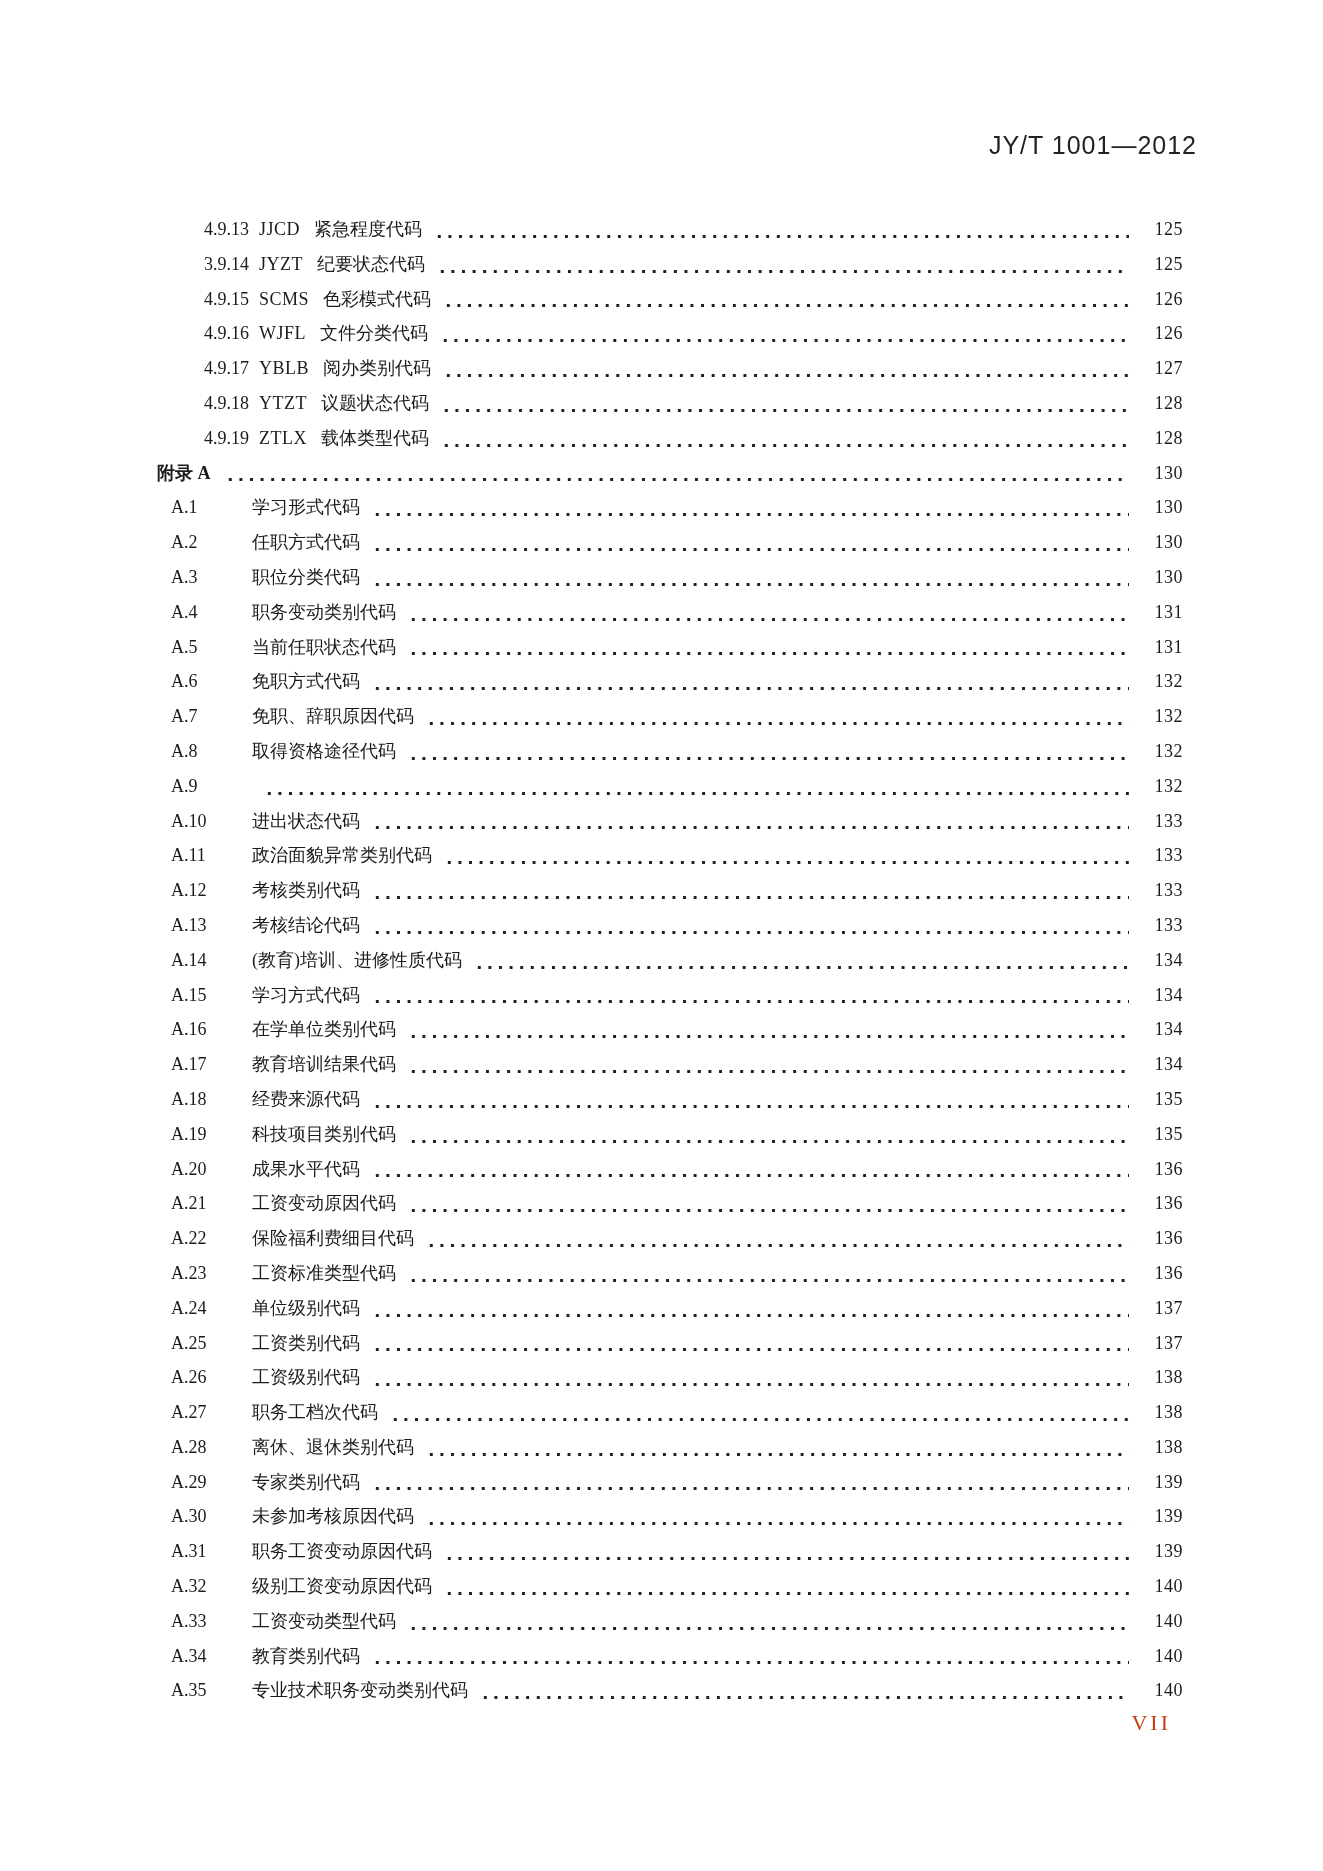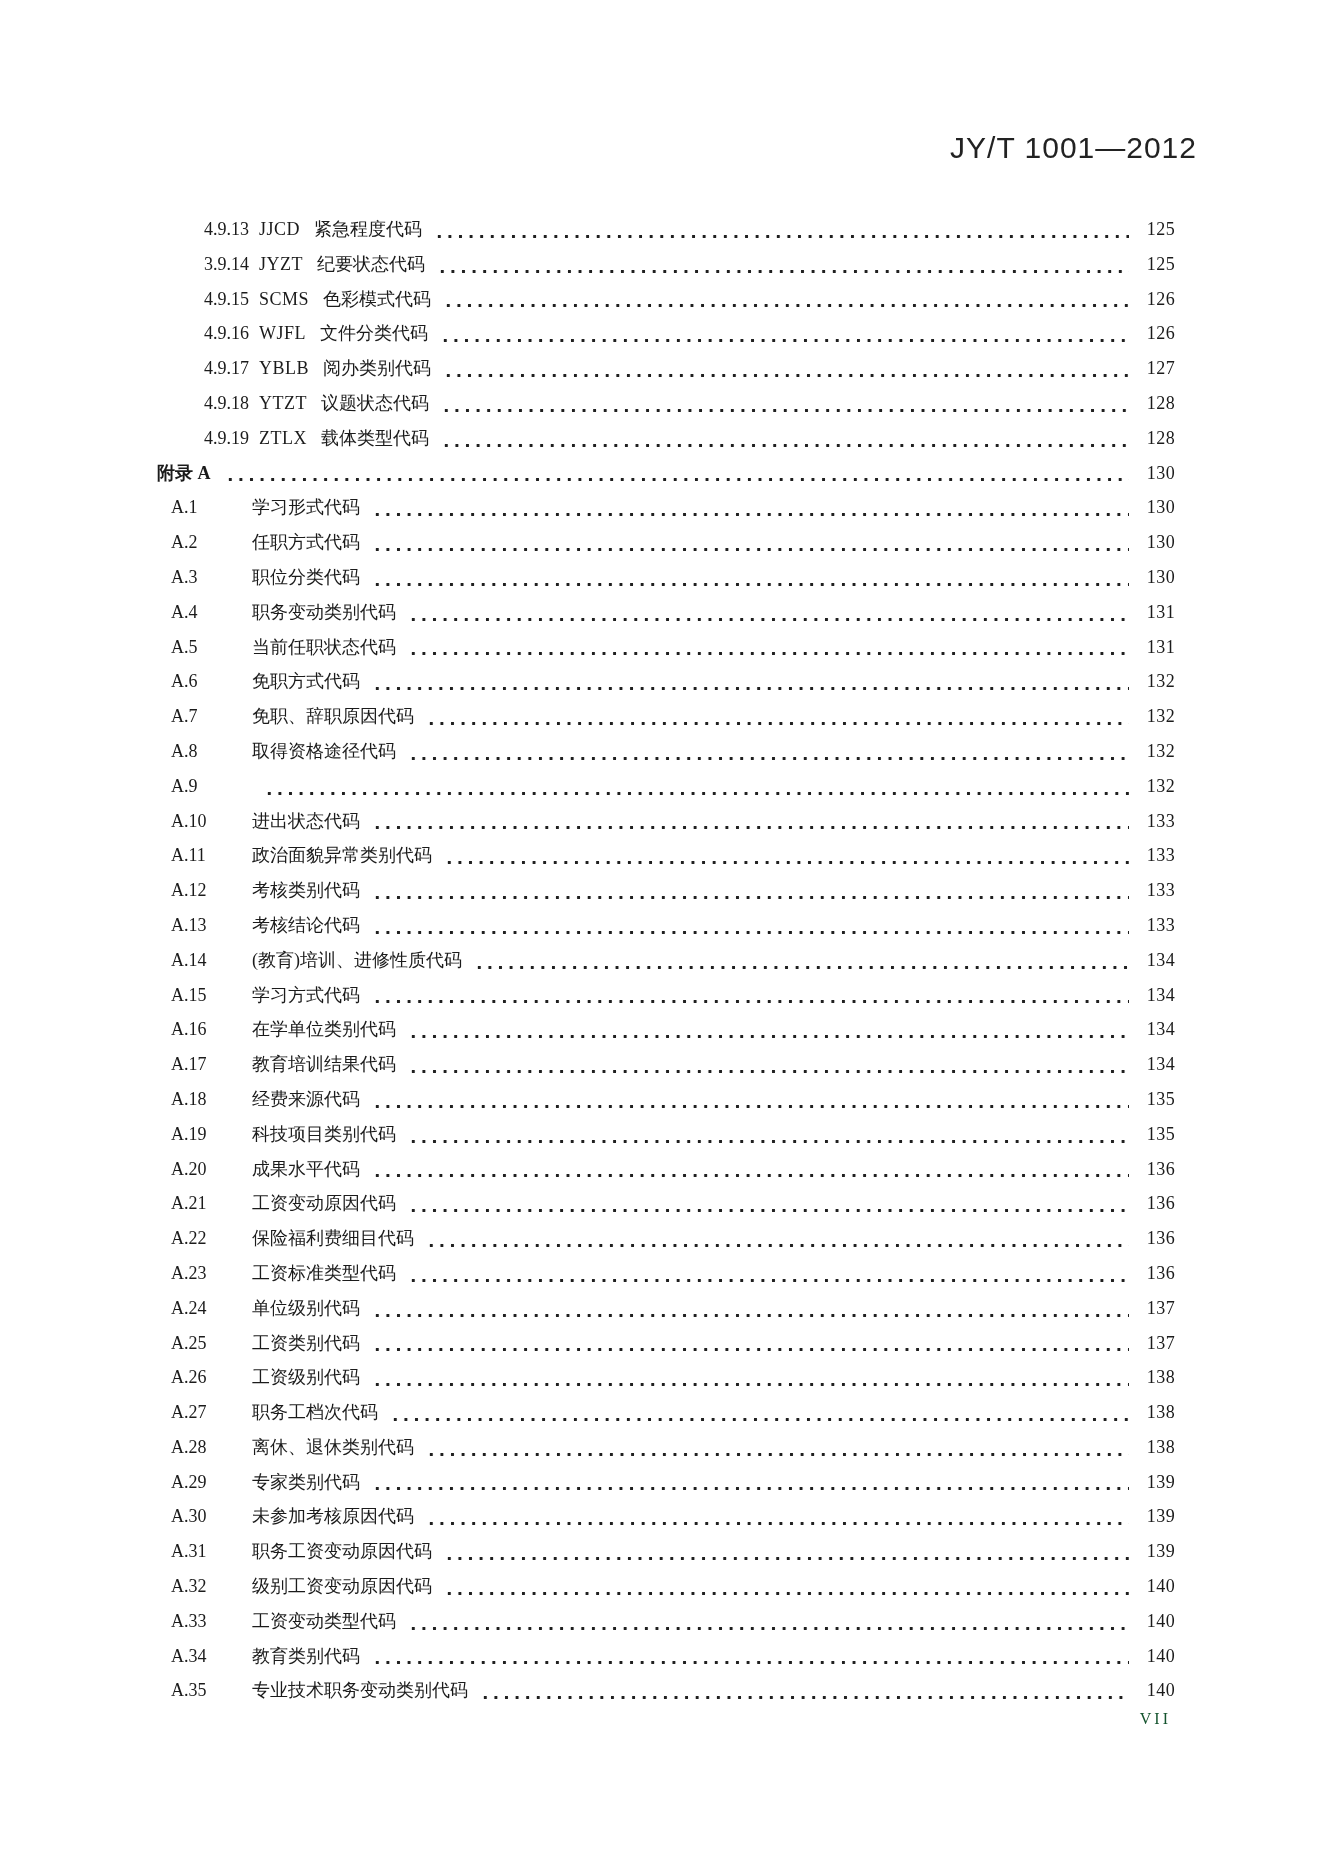--- a/index.html
+++ b/index.html
@@ -8,21 +8,21 @@
     background: #ffffff;
     position: relative;
     font-family: "Liberation Serif", "DejaVu Serif", serif;
     color: #1b1b1b;
     overflow: hidden;
   }
   .doc-header {
     position: absolute;
     top: 131px; right: 126px;
     font-family: "Liberation Sans", "DejaVu Sans", sans-serif;
-    font-size: 30px;
+    font-size: 25px;
     letter-spacing: 1px;
     color: #222222;
     white-space: nowrap;
   }
   .toc {
     position: absolute;
     top: 212px; left: 157px;
     width: 1026px;
   }
   .row {
@@ -44,29 +44,29 @@
     flex: 1 1 auto !important;
     min-width: 16px;
     margin: 0 10px 0 12px;
     background-image: radial-gradient(circle, #1f1f1f 1.55px, transparent 1.95px);
     background-repeat: repeat-x;
     background-position: left bottom 8px;
     background-size: 10.6px 5px;
   }
   .pnum {
     width: 44px;
-    text-align: center;
+    text-align: right;
     letter-spacing: 0.5px;
   }
   .doc-footer {
     position: absolute;
     top: 1710px; right: 152px;
-    font-size: 16px;
+    font-size: 22px;
     letter-spacing: 3px;
-    color: #14532d;
+    color: #c2410c;
   }
 </style>
 </head>
 <body>
 
 <div class="doc-header">JY/T 1001—2012</div>
 
 <main class="toc">
     <div class="row section">
       <span class="num">4.9.13</span>

